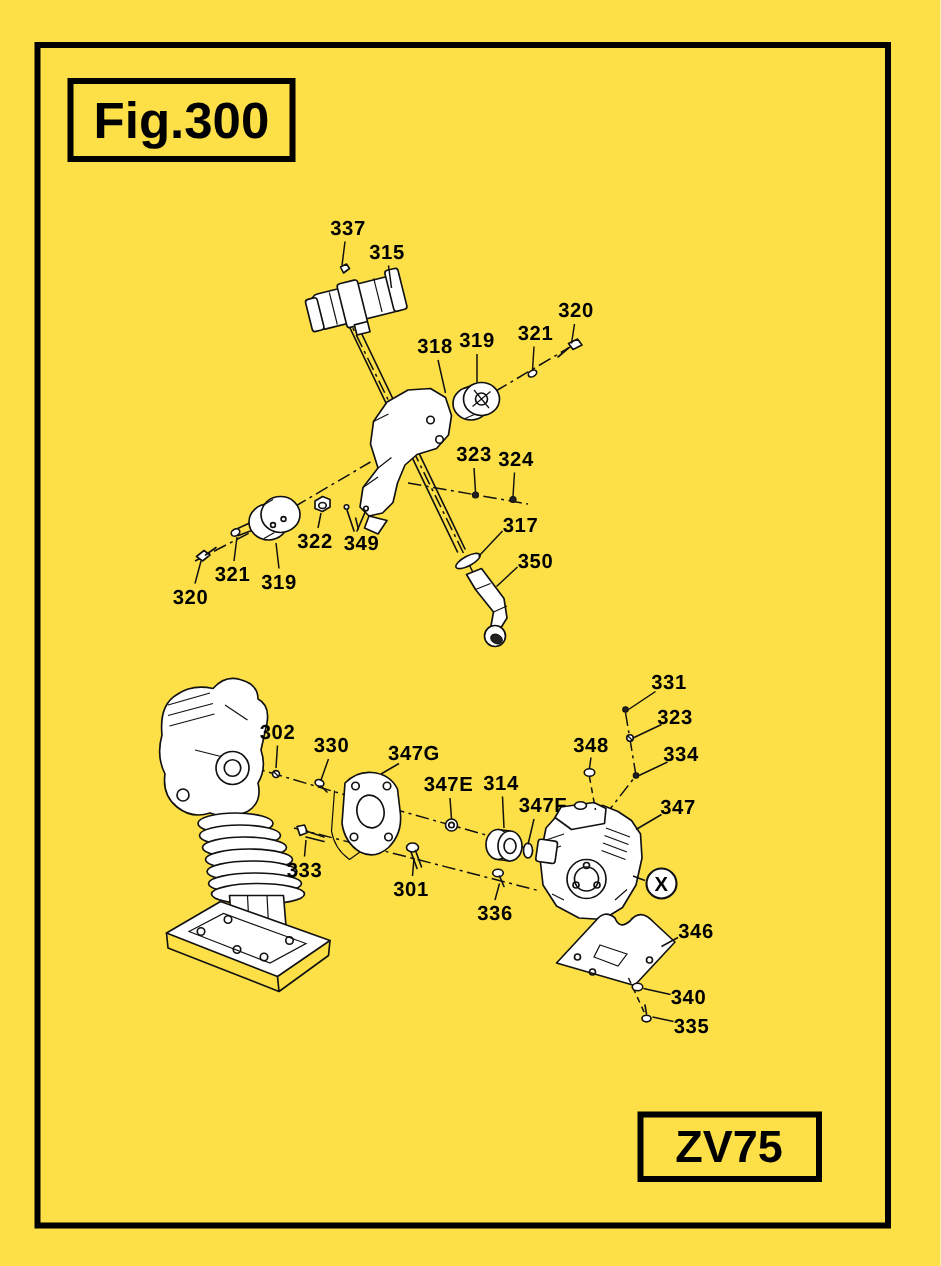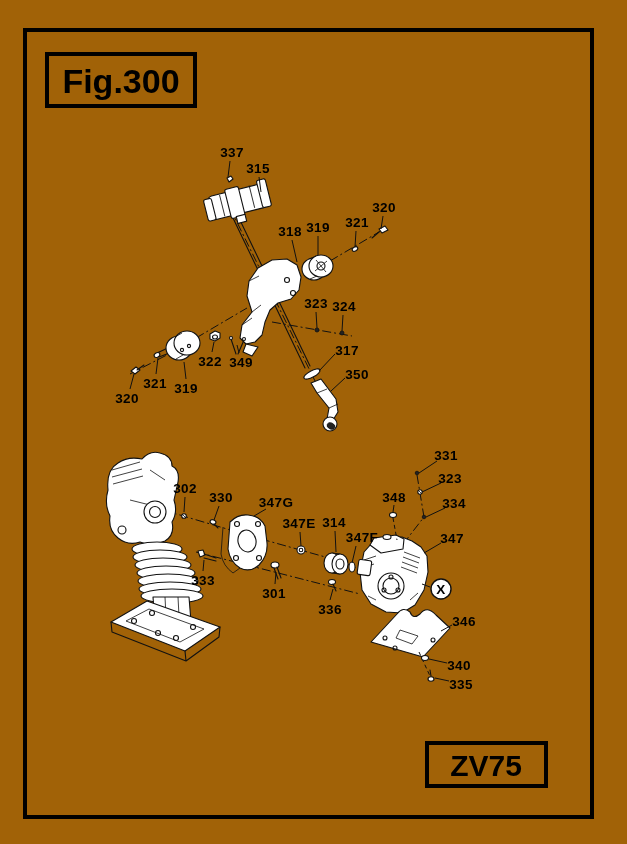--- a/index.html
+++ b/index.html
@@ -1,16 +1,16 @@
 <!DOCTYPE html>
 <html><head>
 <meta charset="utf-8">
 <style>
   html,body{margin:0;padding:0;background:#ffffff;}
-  .page{position:relative;width:627px;height:844px;background:#a16207;font-family:"Liberation Sans", sans-serif;}
+  .page{position:relative;width:627px;height:844px;background:#fde047;font-family:"Liberation Sans", sans-serif;}
   svg{position:absolute;left:0;top:0;}
   .ln{fill:none;stroke:#111;stroke-width:1.1;stroke-linecap:round;stroke-linejoin:round;}
   .wh{fill:#fff;stroke:#111;stroke-width:1.1;stroke-linejoin:round;}
   .thin{fill:none;stroke:#111;stroke-width:0.8;}
   .dd{fill:none;stroke:#111;stroke-width:1;stroke-dasharray:9 3 2 3;}
   .ds{fill:none;stroke:#111;stroke-width:1;stroke-dasharray:4 3;}
   .dark{fill:#222;stroke:#111;stroke-width:0.8;}
   .boxline{fill:none;stroke:#000;stroke-width:4;}
   .lbl{font-family:"Liberation Sans",sans-serif;font-weight:bold;font-size:13.5px;fill:#000;letter-spacing:0.4px;}
   .leader{stroke:#111;stroke-width:1;}

